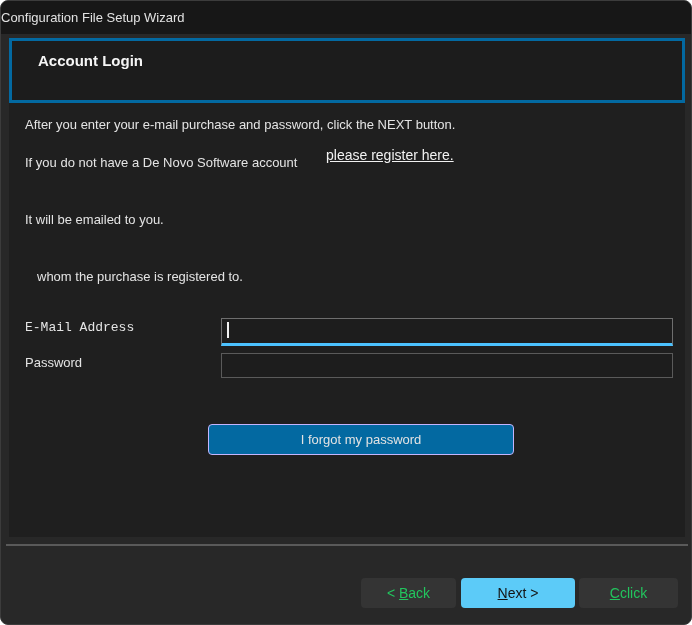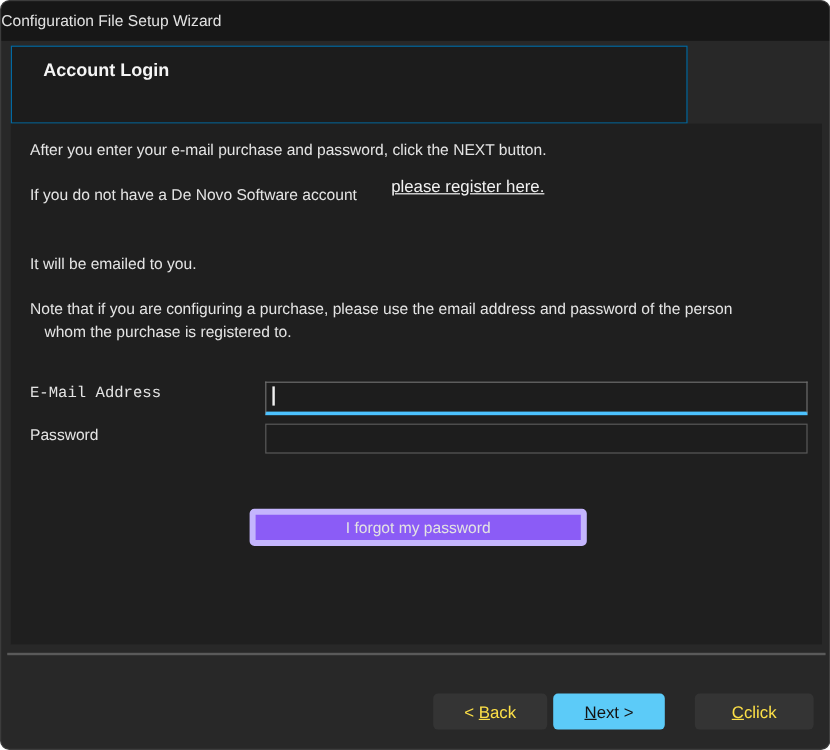--- a/index.html
+++ b/index.html
@@ -17,23 +17,23 @@
 
   .titlebar {
     position: absolute; left: 0; top: 0; width: 692px; height: 33px;
     background: #171717;
     display: flex; align-items: center;
     padding-left: 0;
   }
   .titlebar-text { font-size: 13px; color: #e2e2e2; }
 
   .header-box {
-    position: absolute; left: 8px; top: 37px; width: 564px; height: 65px;
+    position: absolute; left: 8px; top: 37px; width: 676px; height: 65px;
     background: #1c1c1c;
-    border: 1px solid #0369a1;
+    border: 3px solid #0369a1;
   }
   .header-title {
     position: absolute; left: 26px; top: 11px;
     font-size: 15px; font-weight: bold; color: #f5f5f5;
   }
 
   .content-panel {
     position: absolute; left: 8px; top: 102px; width: 676px; height: 434px;
     background: #1f1f1f;
   }
@@ -74,44 +74,44 @@
     border: 1px solid #5a5a5a;
   }
   .caret {
     position: absolute; left: 218px; top: 219px;
     width: 1.5px; height: 16px;
     background: #f0f0f0;
   }
 
   .forgot-btn {
     position: absolute; left: 199px; top: 321px;
-    width: 281px; height: 31px;
-    background: #8b5cf6;
-    border: 5px solid #c4b5fd;
+    width: 306px; height: 31px;
+    background: #0369a1;
+    border: 1px solid #c4b5fd;
     border-radius: 4px;
     color: #e3e3e3; font-size: 13px;
     font-family: "Liberation Sans", sans-serif;
     cursor: pointer;
   }
 
   .separator {
     position: absolute; left: 5px; top: 543px;
     width: 682px; height: 2px;
     background: #5a5a5a;
   }
 
   .footer-btn {
     position: absolute; top: 577px; height: 30px;
     border: none; border-radius: 4px;
     font-size: 14px; font-family: "Liberation Sans", sans-serif;
     cursor: pointer;
   }
-  .btn-dark { background: #343434; color: #fde047; }
+  .btn-dark { background: #343434; color: #22c55e; }
   .btn-back   { left: 360px; width: 95px; }
-  .btn-next   { left: 460px; width: 93px; background: #5CCBF8; color: #141414; }
+  .btn-next   { left: 460px; width: 114px; background: #5CCBF8; color: #141414; }
   .btn-cancel { left: 578px; width: 99px; }
   .accel { text-decoration: underline; }
 </style>
 </head>
 <body>
 
 <div class="window">
 
   <div class="titlebar">
     <span class="titlebar-text">Configuration File Setup Wizard</span>
@@ -123,21 +123,20 @@
 
   <div class="content-panel">
 
     <div class="txt" style="left:16px; top:12px;">After you enter your e-mail purchase and password, click the NEXT button.</div>
 
     <div class="txt" style="left:16px; top:50px;">If you do not have a De Novo Software account</div>
     <a class="register-link" style="left:317px; top:44px;">please register here.</a>
 
     <div class="txt" style="left:16px; top:107px;">It will be emailed to you.</div>
 
-    <div class="txt" style="left:16px; top:145px;">Note that if you are configuring a purchase, please use the email address and password of the person</div>
     <div class="txt" style="left:16px; top:164px;margin-left:12px;">whom the purchase is registered to.</div>
 
     <label class="field-label" style="left:16px; top:217px;font-family:Liberation Mono, monospace;">E-Mail Address</label>
     <input class="input-field input-email" type="text" value="" style="">
     <div class="caret"></div>
 
     <label class="field-label" style="left:16px; top:252px;">Password</label>
     <input class="input-field input-password" type="password" value="" style="">
 
     <button class="forgot-btn">I forgot my password</button>

